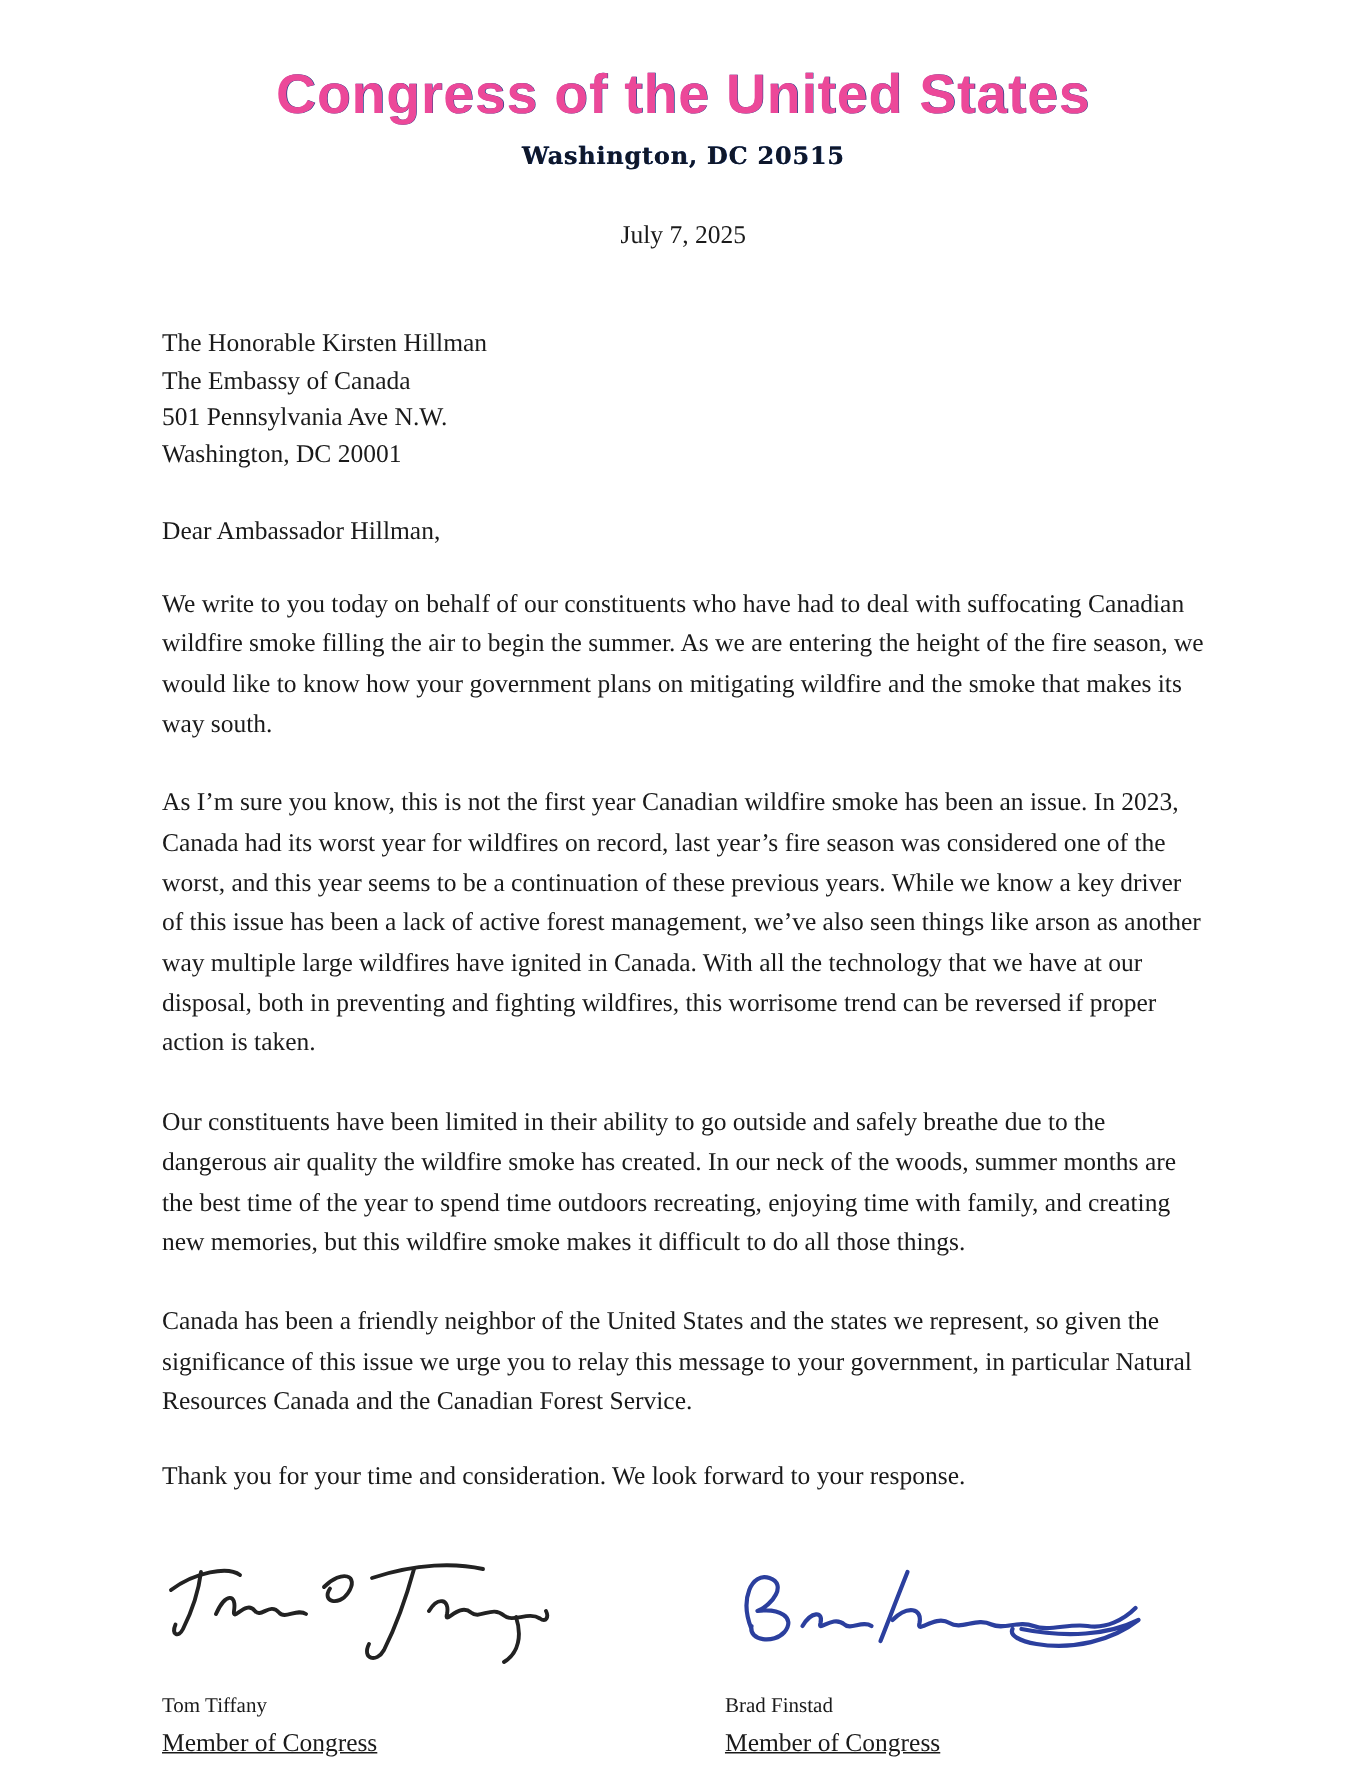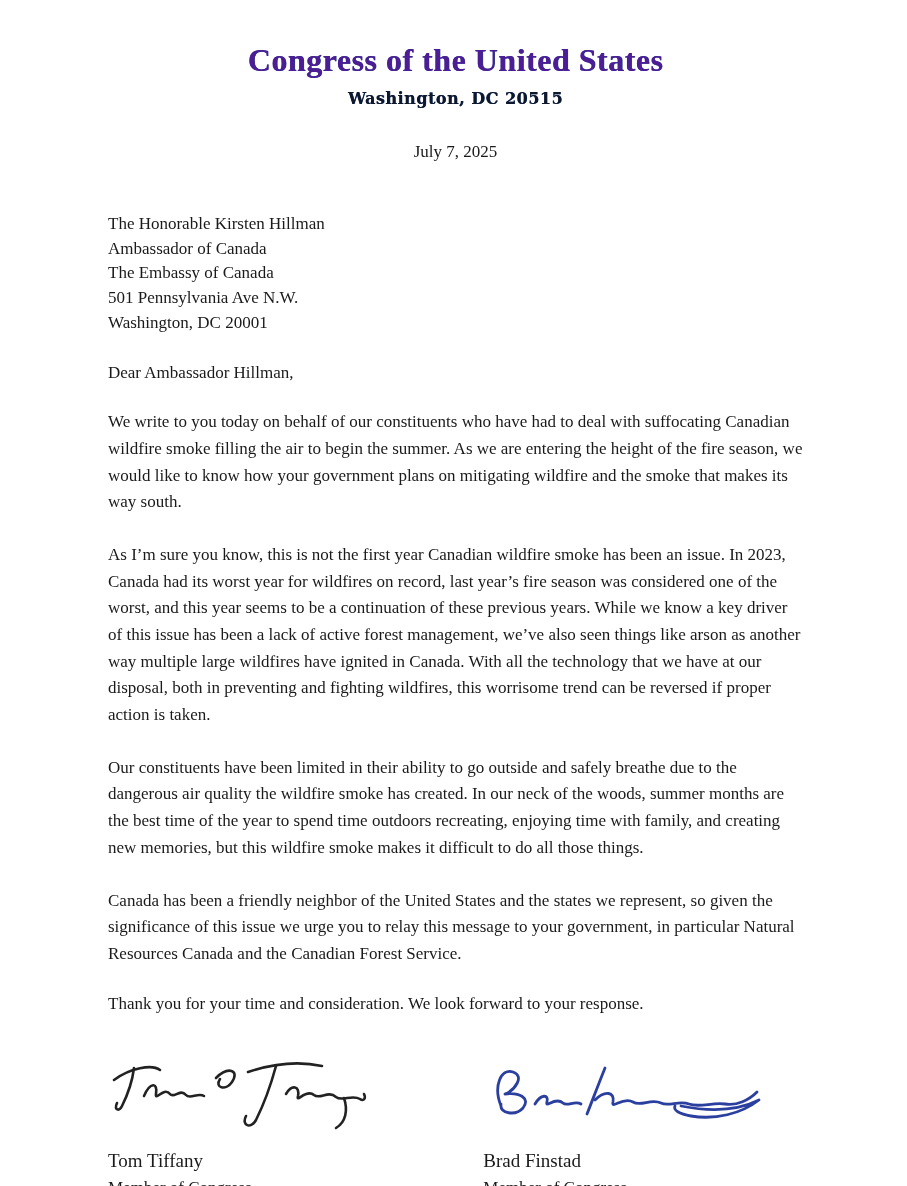--- a/index.html
+++ b/index.html
@@ -11,25 +11,25 @@
   }
   .page {
     position: relative;
     width: 907px;
     min-height: 1186px;
     background: #ffffff;
     padding: 42px 104px 60px 108px;
   }
   .letterhead { text-align: center; }
   .letterhead-title {
-    font-family: Liberation Serif, serif;
+    font-family: Liberation Sans, sans-serif;
     font-weight: 700;
-    font-size: 32px;
+    font-size: 37px;
     letter-spacing: 0.5px;
-    color: #4c1d95;
+    color: #ec4899;
     text-shadow: 0.4px 0 0 #1d4289;
   }
   .letterhead-sub {
     margin-top: 10px;
     font-family: "DejaVu Serif", "Liberation Serif", serif;
     font-weight: 700;
     font-size: 16px;
     letter-spacing: 0.5px;
     color: #0f172a;
     text-shadow: 0.3px 0 0 #1d4289;
@@ -59,38 +59,37 @@
     font-size: 17px;
   }
   .signature-row {
     display: flex;
     justify-content: space-between;
     margin-top: 36px;
   }
   .signature-block { width: 46%; }
   .signature-image { height: 86px; display: flex; align-items: flex-end; }
   .signature-image svg { display: block; }
-  .signer-name { margin-top: 14px; font-size: 19px; }
+  .signer-name { margin-top: 14px; font-size: 14px; }
   .signer-title { margin-top: 6px; font-size: 17px; text-decoration: underline; }
 </style>
 </head>
 <body>
 
 <div class="page">
 
   <div class="letterhead">
     <div class="letterhead-title">Congress of the United States</div>
     <div class="letterhead-sub">Washington, DC 20515</div>
   </div>
 
   <div class="date-line">July 7, 2025</div>
 
   <div class="recipient">
     <div>The Honorable Kirsten Hillman</div>
-    <div>Ambassador of Canada</div>
     <div>The Embassy of Canada</div>
     <div>501 Pennsylvania Ave N.W.</div>
     <div>Washington, DC 20001</div>
   </div>
 
   <div class="salutation">Dear Ambassador Hillman,</div>
 
   <div class="body-paragraph">We write to you today on behalf of our constituents who have had to deal with suffocating Canadian wildfire smoke filling the air to begin the summer. As we are entering the height of the fire season, we would like to know how your government plans on mitigating wildfire and the smoke that makes its way south.</div>
   <div class="body-paragraph">As I’m sure you know, this is not the first year Canadian wildfire smoke has been an issue. In 2023, Canada had its worst year for wildfires on record, last year’s fire season was considered one of the worst, and this year seems to be a continuation of these previous years. While we know a key driver of this issue has been a lack of active forest management, we’ve also seen things like arson as another way multiple large wildfires have ignited in Canada. With all the technology that we have at our disposal, both in preventing and fighting wildfires, this worrisome trend can be reversed if proper action is taken.</div>
   <div class="body-paragraph">Our constituents have been limited in their ability to go outside and safely breathe due to the dangerous air quality the wildfire smoke has created. In our neck of the woods, summer months are the best time of the year to spend time outdoors recreating, enjoying time with family, and creating new memories, but this wildfire smoke makes it difficult to do all those things.</div>

